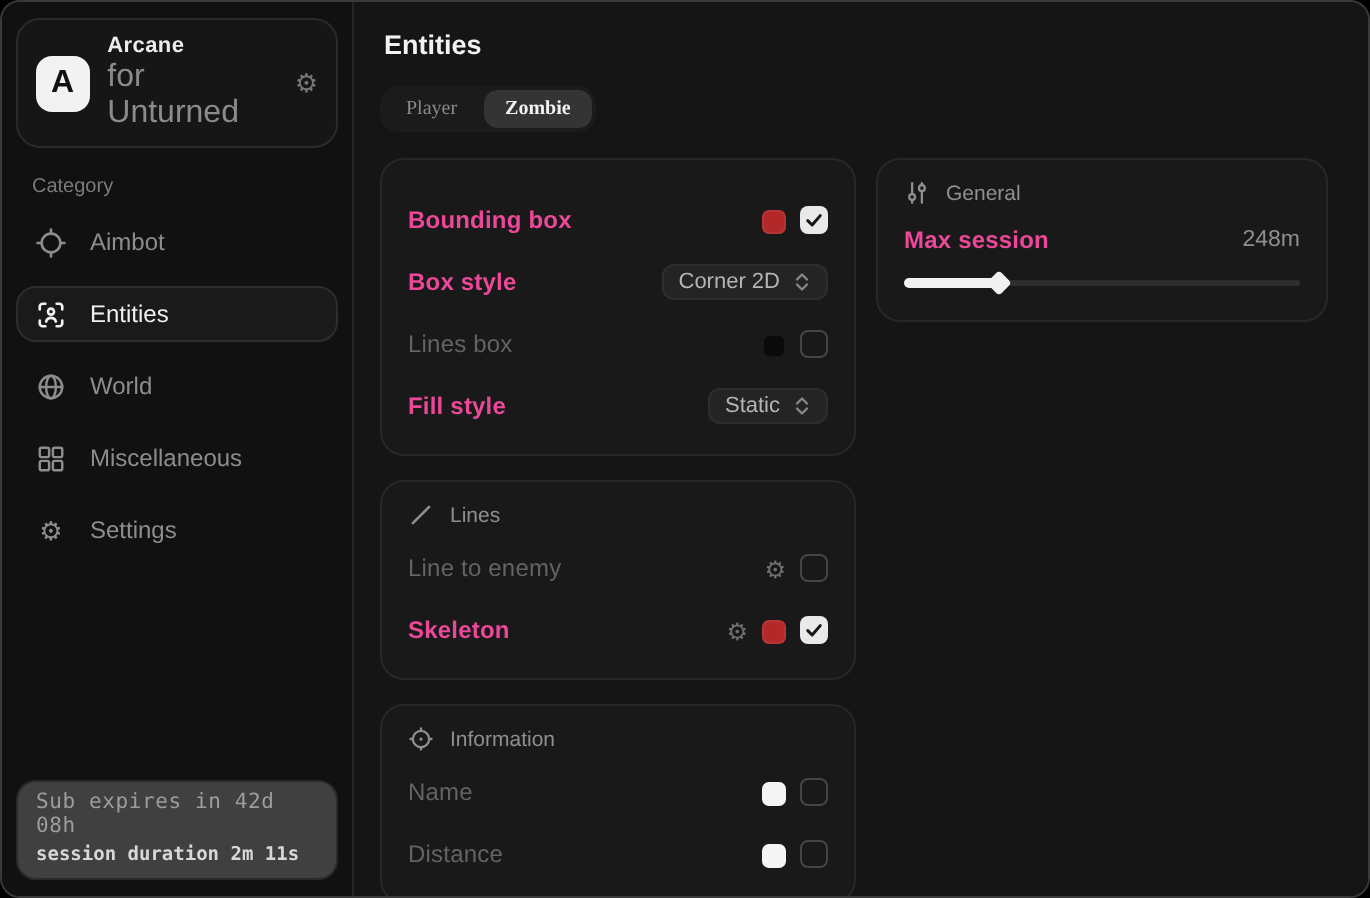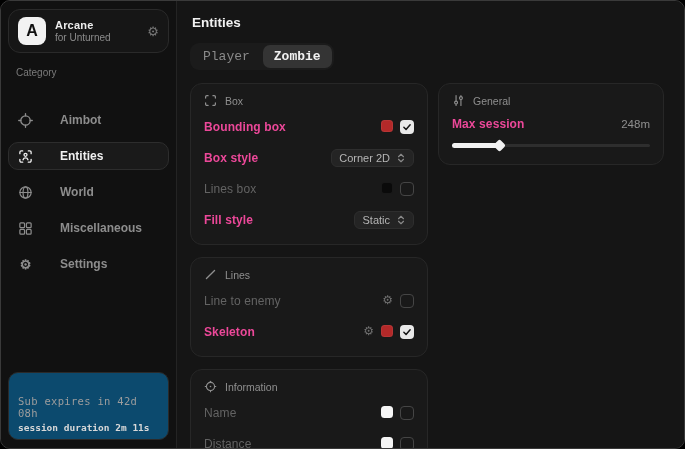--- a/index.html
+++ b/index.html
@@ -16,53 +16,53 @@
   }
   .brand-card{
     display:flex; align-items:center; gap:9px; background:#161616;
     border:1px solid #2a2a2a; border-radius:12px; padding:7px 9px;
   }
   .brand-logo{
     width:28px; height:28px; border-radius:8px; background:#f2f2f2; color:#111;
     font-weight:bold; font-size:16px; display:flex; align-items:center; justify-content:center;
   }
   .brand-name{ color:#ececec; font-size:11px; font-weight:bold; letter-spacing:.2px; }
-  .brand-sub{ color:#8b8b8b; font-size:10px; margin-top:1px; }
+  .brand-sub{ color:#8b8b8b; font-size:16px; margin-top:1px; }
   .brand-gear{ margin-left:auto; color:#767676; font-size:13px; line-height:1; cursor:pointer; }
-  .cat-label{ color:#7b7b7b; font-size:10px; margin:14px 0 20px 8px; }
+  .cat-label{ color:#7b7b7b; font-size:10px; margin:14px 0 0 8px; }
   .nav{ display:flex; flex-direction:column; }
   .nav-item{
-    display:flex; align-items:center; gap:27px; height:28px; padding:0 9px;
+    display:flex; align-items:center; gap:12px; height:28px; padding:0 9px;
     color:#8d8d8d; font-size:12px; border-radius:10px; border:1px solid transparent;
-    cursor:pointer; margin-top:8px;font-weight:bold;
+    cursor:pointer; margin-top:8px;
   }
   .nav-item .nicon{ width:15px; height:15px; display:flex; align-items:center; justify-content:center; }
   .nav-item.active{ background:#1a1a1a; border-color:#2d2d2d; color:#f0f0f0; }
   .status-card{
-    margin-top:auto; border:1px solid #2a2a2a; border-radius:10px; background:#0c4a6e;
-    padding:22px 9px 6px;
+    margin-top:auto; border:1px solid #2a2a2a; border-radius:10px; background:#404040;
+    padding:4px 9px 6px;
   }
   .status-line1{ font-family:"DejaVu Sans Mono", monospace; font-size:10.5px; color:#9d9d9d; letter-spacing:.3px; }
   .status-line2{ font-family:"DejaVu Sans Mono", monospace; font-size:9.5px; color:#d8d8d8; margin-top:3px; font-weight:bold; }
   
   .main{ flex:1; padding:14px 13px; background:#151515; }
   .page-title{ color:#f2f2f2; font-size:13.5px; font-weight:bold; margin-left:2px; }
   .tabs{ display:inline-flex; margin-top:13px; background:#1b1b1b; border-radius:9px; padding:2px; gap:2px; }
-  .tab{ font-size:13px; color:#8a8a8a; padding:4px 11px; border-radius:7px; border:none; background:transparent; cursor:pointer; font-family:Liberation Mono, monospace; }
+  .tab{ font-size:10px; color:#8a8a8a; padding:4px 11px; border-radius:7px; border:none; background:transparent; cursor:pointer; font-family:Liberation Serif, serif; }
   .tab.active{ background:#343434; color:#f1f1f1; font-weight:bold; }
   .columns{ display:flex; gap:10px; margin-top:13px; align-items:flex-start; }
   .col-left{ width:238px; display:flex; flex-direction:column; gap:12px; }
   .col-right{ width:226px; }
   .card{ background:#191919; border:1px solid #272727; border-radius:12px; padding:10px 13px 13px; }
   .card-head{ display:flex; align-items:center; gap:8px; color:#8f8f8f; font-size:10.5px; margin-bottom:4px; }
   .card-head svg{ color:#8f8f8f; }
   .row{ display:flex; align-items:center; height:22px; margin-top:9px; }
   .row-label{ font-size:12px; color:#ec4899; font-weight:bold; letter-spacing:.1px; }
   .row-label.dim{ color:#636363; font-weight:normal; }
-  .row-right{ margin-left:auto; display:flex; align-items:flex-start; gap:7px;padding-left:41px; }
+  .row-right{ margin-left:auto; display:flex; align-items:flex-end; gap:7px;padding-left:41px; }
   .swatch{ width:12px; height:12px; border-radius:3.5px; cursor:pointer; border:1px solid rgba(255,255,255,0.06); }
   .checkbox{ width:14px; height:14px; border-radius:4px; cursor:pointer; display:flex; align-items:center; justify-content:center; }
   .checkbox.checked{ background:#e9e9e9; }
   .checkbox.unchecked{ background:transparent; border:1.5px solid #454545; }
   .dropdown{
     display:flex; align-items:center; gap:6px; background:#242424; border:1px solid #2e2e2e;
     border-radius:6px; padding:2px 7px; color:#b5b5b5; font-size:11px; cursor:pointer;
   }
   .dropdown svg{ color:#8a8a8a; }
   .row-gear{ color:#6f6f6f; font-size:12px; line-height:1; cursor:pointer; }
@@ -156,31 +156,20 @@
 
     <div class="tabs">
       <button class="tab">Player</button>
       <button class="tab active">Zombie</button>
     </div>
 
     <div class="columns">
       <div class="col-left">
 
         <section class="card">
-          <div class="card-head">
-            <span>
-              <svg width="13" height="13" viewBox="0 0 16 16" fill="none" stroke="currentColor" stroke-width="1.5" stroke-linecap="round">
-                <path d="M2 5 V3.5 A1.5 1.5 0 0 1 3.5 2 H5"></path>
-                  <path d="M11 2 h1.5 A1.5 1.5 0 0 1 14 3.5 V5"></path>
-                  <path d="M14 11 v1.5 A1.5 1.5 0 0 1 12.5 14 H11"></path>
-                  <path d="M5 14 H3.5 A1.5 1.5 0 0 1 2 12.5 V11"></path>
-              </svg>
-            </span>
-            <span>Box</span>
-          </div>
 
           <div class="row">
             <span class="row-label">Bounding box</span>
             <span class="row-right">
               <span class="swatch" style="background: rgb(179, 41, 41);"></span>
               <span class="checkbox checked">
                 <svg width="10" height="10" viewBox="0 0 16 16" fill="none" stroke="#161616" stroke-width="2.4" stroke-linecap="round" stroke-linejoin="round">
                     <polyline points="3,8.5 6.5,12 13,4.5"></polyline>
                   </svg>
               </span>

